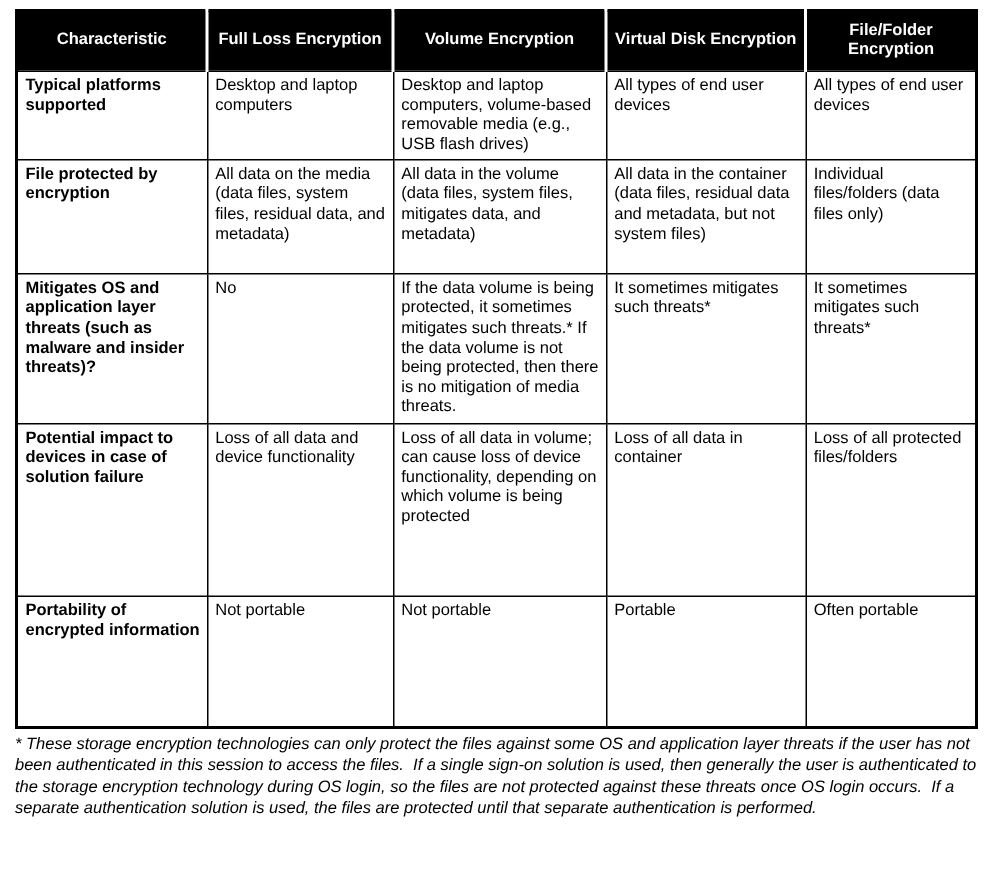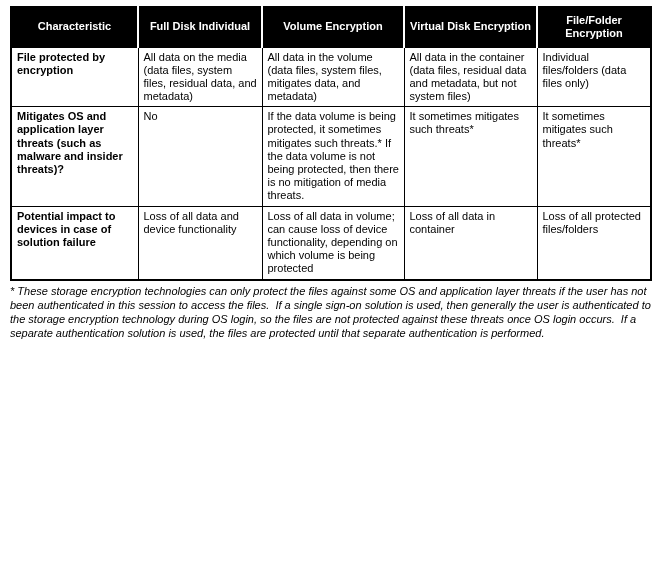--- a/index.html
+++ b/index.html
@@ -84,27 +84,34 @@
     <colgroup>
       <col style="width:127px">
       <col style="width:124px">
       <col style="width:142px">
       <col style="width:133px">
       <col style="width:114px">
     </colgroup>
     <thead>
       <tr>
         <th>Characteristic</th>
-        <th>Full Disk Individual</th>
+        <th>Full Loss Encryption</th>
         <th>Volume Encryption</th>
         <th>Virtual Disk Encryption</th>
         <th>File/Folder Encryption</th>
       </tr>
     </thead>
     <tbody>
+      <tr>
+        <td class="char">Typical platforms supported</td>
+        <td>Desktop and laptop computers</td>
+        <td>Desktop and laptop computers, volume-based removable media (e.g., USB flash drives)</td>
+        <td>All types of end user devices</td>
+        <td>All types of end user devices</td>
+      </tr>
       <tr>
         <td class="char">File protected by encryption</td>
         <td>All data on the media (data files, system files, residual data, and metadata)</td>
         <td>All data in the volume (data files, system files, mitigates data, and metadata)</td>
         <td>All data in the container (data files, residual data and metadata, but not system files)</td>
         <td>Individual files/folders (data files only)</td>
       </tr>
       <tr>
         <td class="char">Mitigates OS and application layer threats (such as malware and insider threats)?</td>
         <td>No</td>
@@ -112,18 +119,25 @@
         <td>It sometimes mitigates such threats*</td>
         <td>It sometimes mitigates such threats*</td>
       </tr>
       <tr>
         <td class="char">Potential impact to devices in case of solution failure</td>
         <td>Loss of all data and device functionality</td>
         <td>Loss of all data in volume; can cause loss of device functionality, depending on which volume is being protected</td>
         <td>Loss of all data in container</td>
         <td>Loss of all protected files/folders</td>
       </tr>
+      <tr>
+        <td class="char">Portability of encrypted information</td>
+        <td>Not portable</td>
+        <td>Not portable</td>
+        <td>Portable</td>
+        <td>Often portable</td>
+      </tr>
     </tbody>
   </table>
 
   <div class="footnote">* These storage encryption technologies can only protect the files against some OS and application layer threats if the user has not been authenticated in this session to access the files.  If a single sign-on solution is used, then generally the user is authenticated to the storage encryption technology during OS login, so the files are not protected against these threats once OS login occurs.  If a separate authentication solution is used, the files are protected until that separate authentication is performed.</div>
 
 </div>
 
 </body></html>

